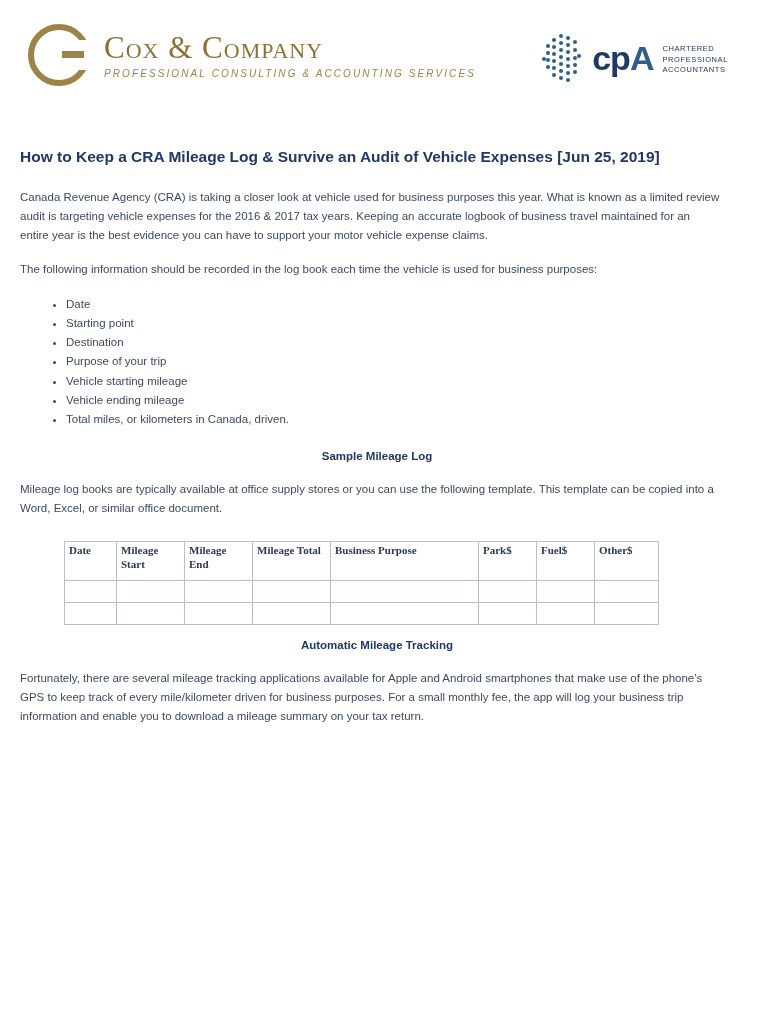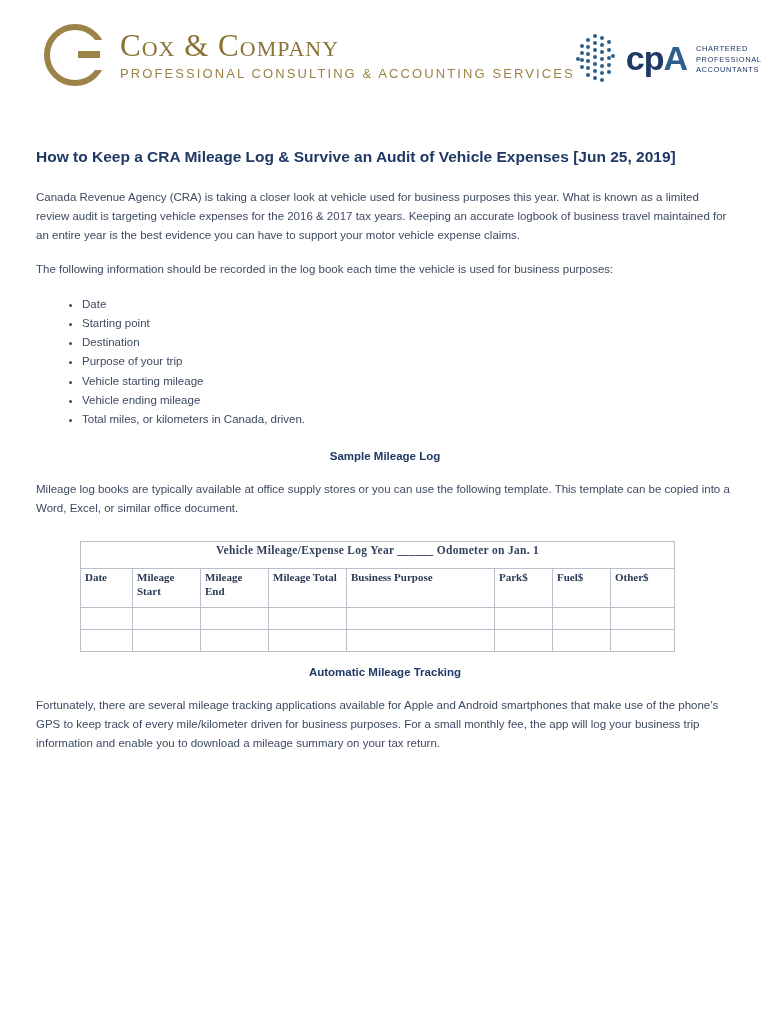--- a/index.html
+++ b/index.html
@@ -12,21 +12,21 @@
     background: #ffffff;
     font-family: "Liberation Sans", sans-serif;
     color: #2f3b52;
     overflow: hidden;
   }
   .page {
     position: relative;
     width: 770px;
     height: 1024px;
     box-sizing: border-box;
-    padding: 24px 36px 0 36px;
+    padding: 24px 36px 0 20px;
   }
 
   
   .header {
     display: flex;
     align-items: flex-start;
     justify-content: space-between;
     height: 86px;
   }
   .brand {
@@ -70,24 +70,25 @@
   .brand-name {
     font-family: "Liberation Serif", serif;
     font-size: 31px;
     letter-spacing: 1px;
     color: #8a7337;
     font-variant: small-caps;
     white-space: nowrap;
   }
   .brand-tagline {
     margin-top: 6px;
-    font-size: 13px;
+    font-size: 10px;
     letter-spacing: 2.1px;
     color: #9c8348;
     white-space: nowrap;
+    font-style: italic;
   }
 
   .cpa-logo {
     display: flex;
     align-items: center;
     gap: 9px;
     padding-top: 10px;
     padding-right: 6px;
   }
   .cpa-dots {
@@ -308,23 +309,20 @@
           <col class="col-date">
             <col class="col-ms">
             <col class="col-me">
             <col class="col-mt">
           <col class="col-bp">
             <col class="col-pk">
             <col class="col-fu">
             <col class="col-ot">
         </colgroup>
         <tbody>
-            <tr>
-          <td class="titlecell" colspan="8">Vehicle Mileage/Expense Log Year ______  Odometer on Jan. 1</td>
-        </tr>
         <tr>
           <td class="hdr">Date</td>
           <td class="hdr">Mileage Start</td>
           <td class="hdr">Mileage End</td>
           <td class="hdr">Mileage Total</td>
           <td class="hdr">Business Purpose</td>
           <td class="hdr">Park$</td>
           <td class="hdr">Fuel$</td>
           <td class="hdr">Other$</td>
         </tr>

